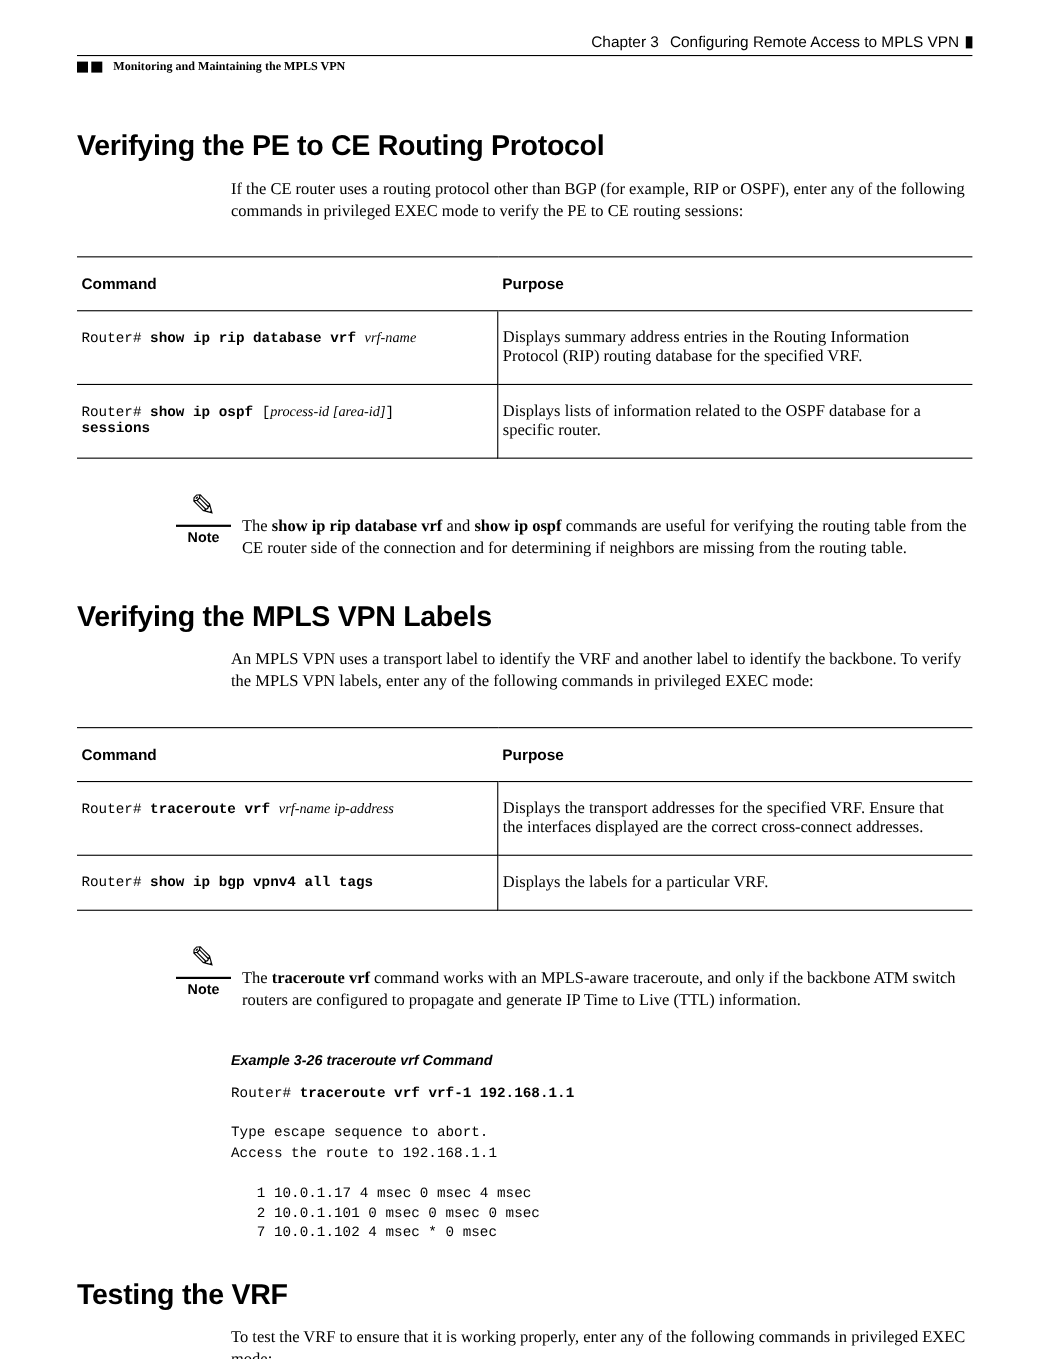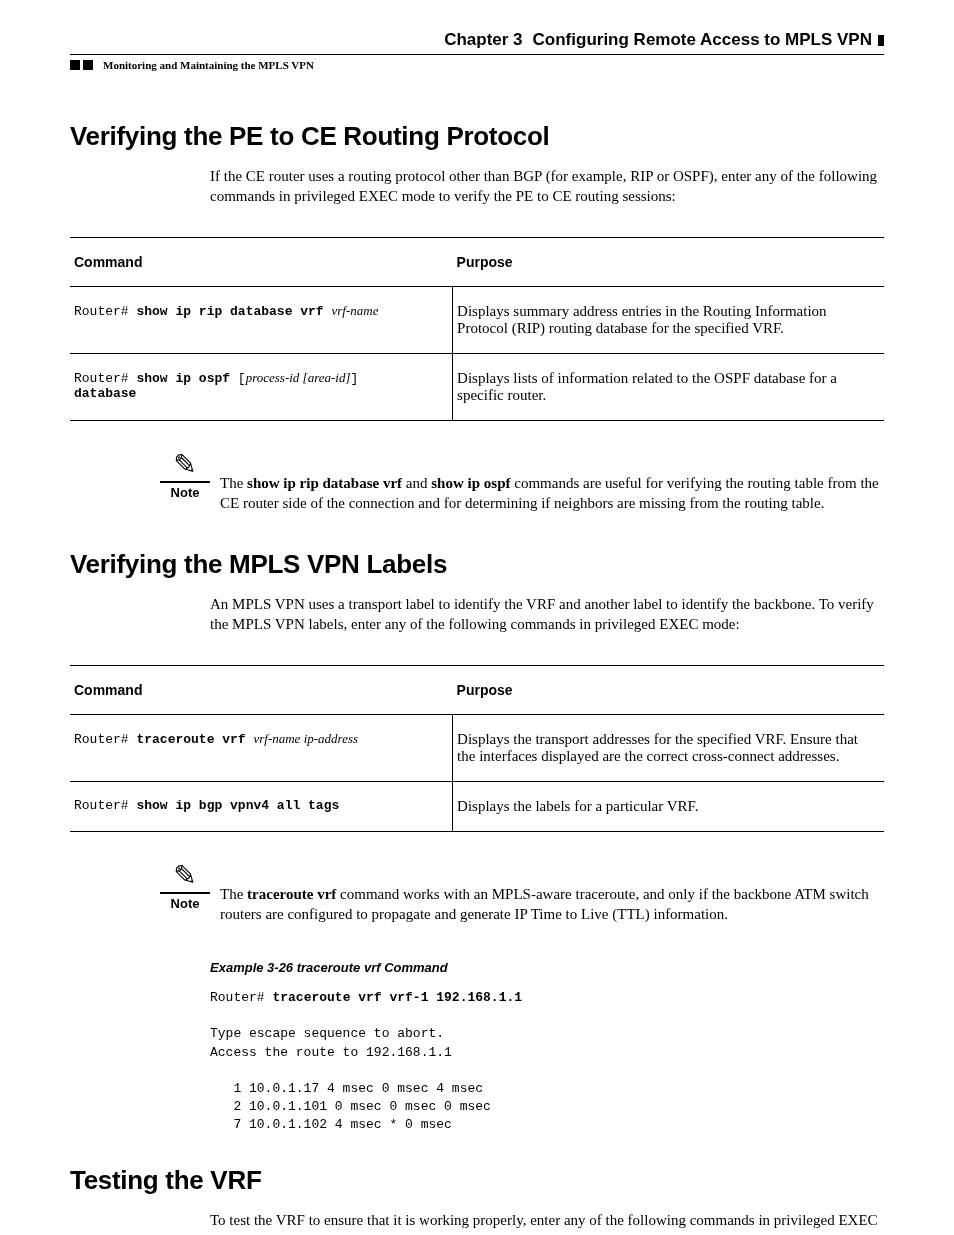--- a/index.html
+++ b/index.html
@@ -13,22 +13,22 @@
   }
   .page {
     padding: 30px 70px 20px 70px;
     box-sizing: border-box;
   }
   .hdr-line {
     display: flex;
     justify-content: flex-end;
     align-items: center;
     font-family: Arial, Helvetica, sans-serif;
-    font-weight: bold;
-    font-size: 17px;
+    font-weight: normal;
+    font-size: 14px;
     margin-bottom: 4px;
   }
   .hdr-line .ch { margin-right: 10px; }
   .hdr-bar {
     width: 6px; height: 11px; background:#000; margin-left: 6px;
     display:inline-block;
   }
   .sub-hdr-row {
     display: flex;
     align-items: center;
@@ -212,21 +212,21 @@
       <th class="mid-border" style="border-right:none;">Purpose</th>
     </tr>
     <tr>
       <td class="mono mid-border" style="border-right:1px solid #000;">
         <span>Router# </span><span class="b">show ip rip database vrf </span><span class="i">vrf-name</span>
       </td>
       <td>Displays summary address entries in the Routing Information Protocol (RIP) routing database for the specified VRF.</td>
     </tr>
     <tr>
       <td class="mono mid-border" style="border-right:1px solid #000;">
-        <span>Router# </span><span class="b">show ip ospf </span><span>[</span><span class="i">process-id [area-id]</span><span>] </span><br><span class="b">database</span>
+        <span>Router# </span><span class="b">show ip ospf </span><span>[</span><span class="i">process-id [area-id]</span><span>] </span><br><span class="b">sessions</span>
       </td>
       <td>Displays lists of information related to the OSPF database for a specific router.</td>
     </tr>
   </tbody>
     </table>
 
   <div class="note-block">
     <div class="note-left">
       <span class="pencil">✎</span>
       <div class="underline"></div>

